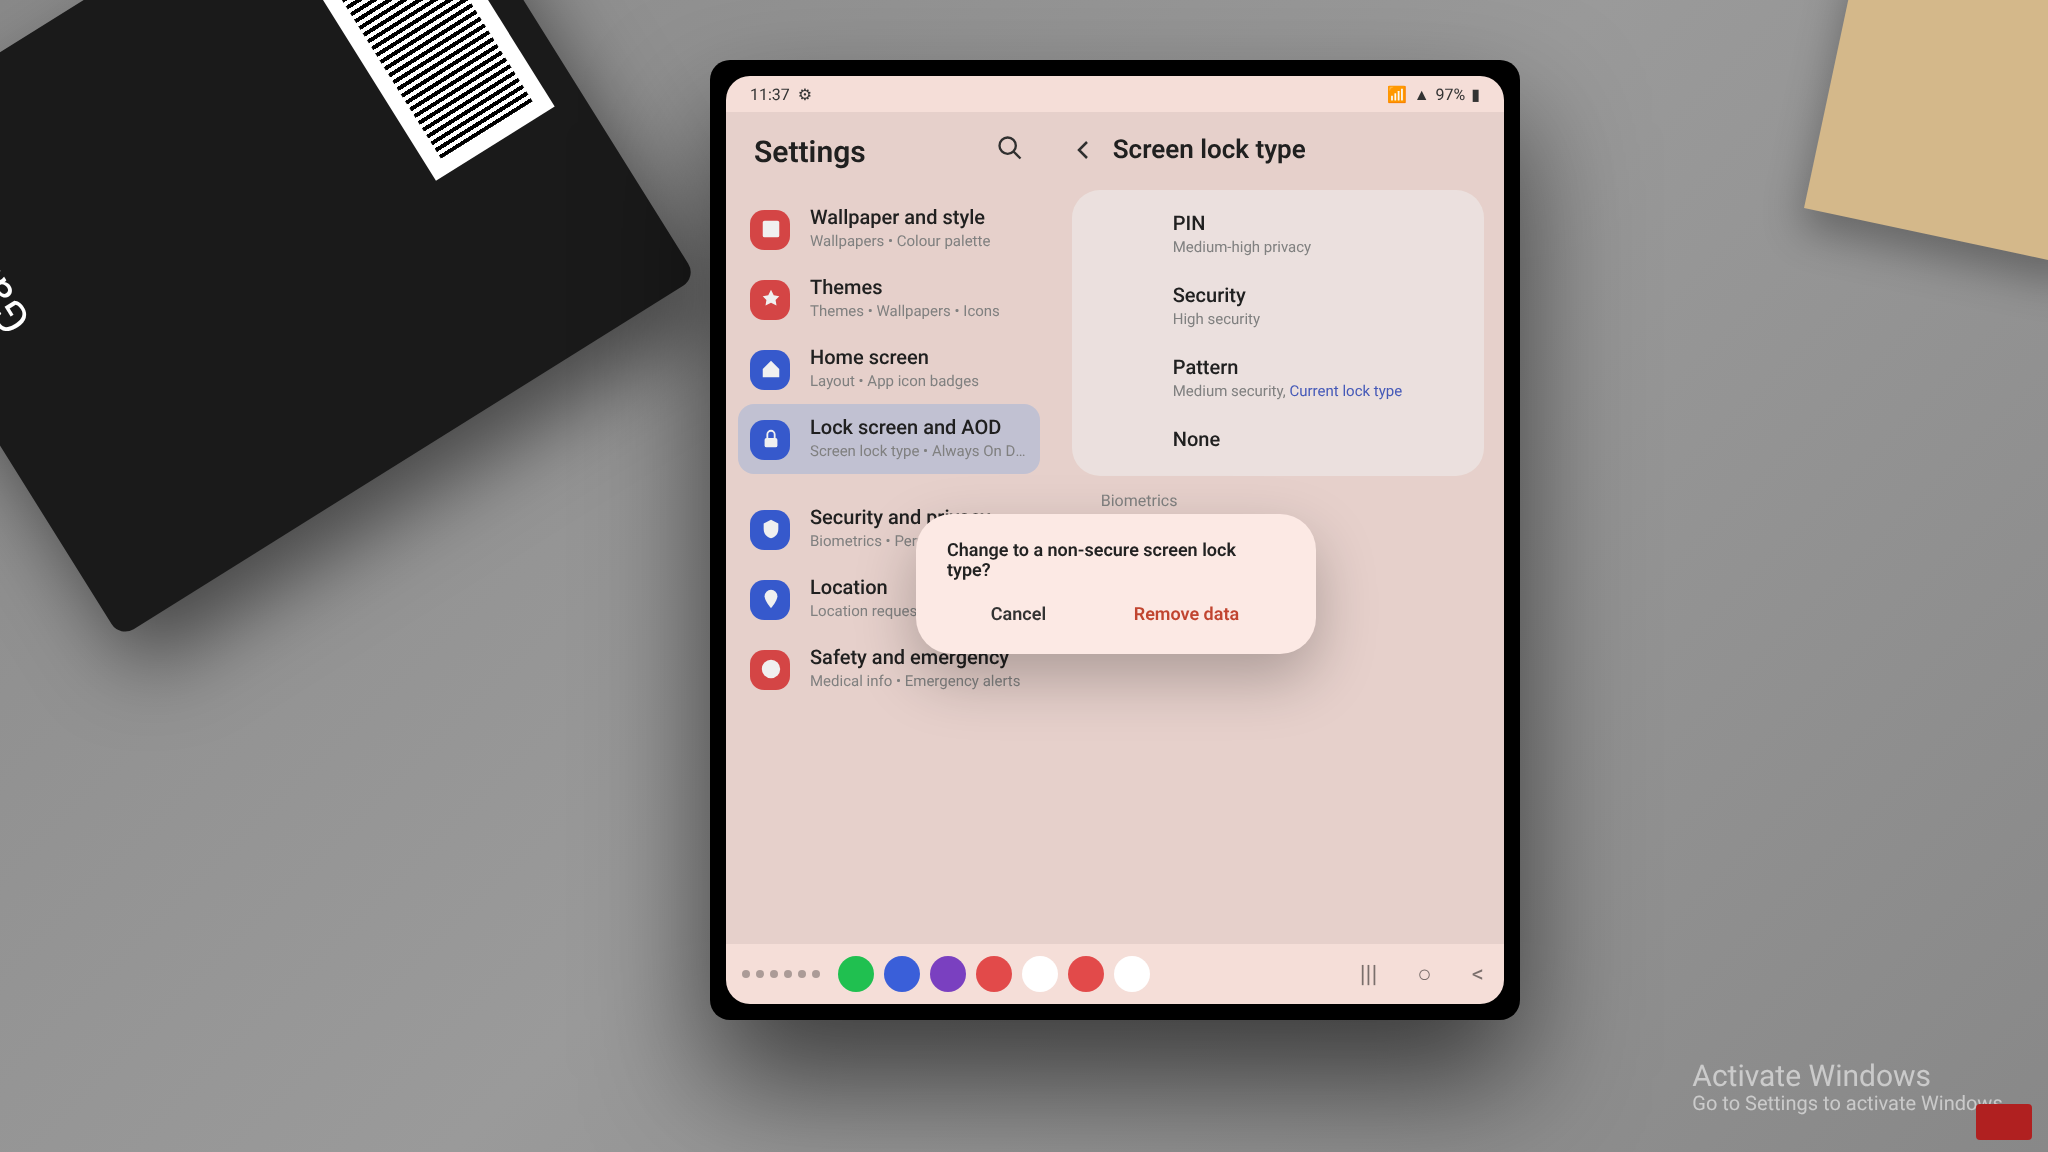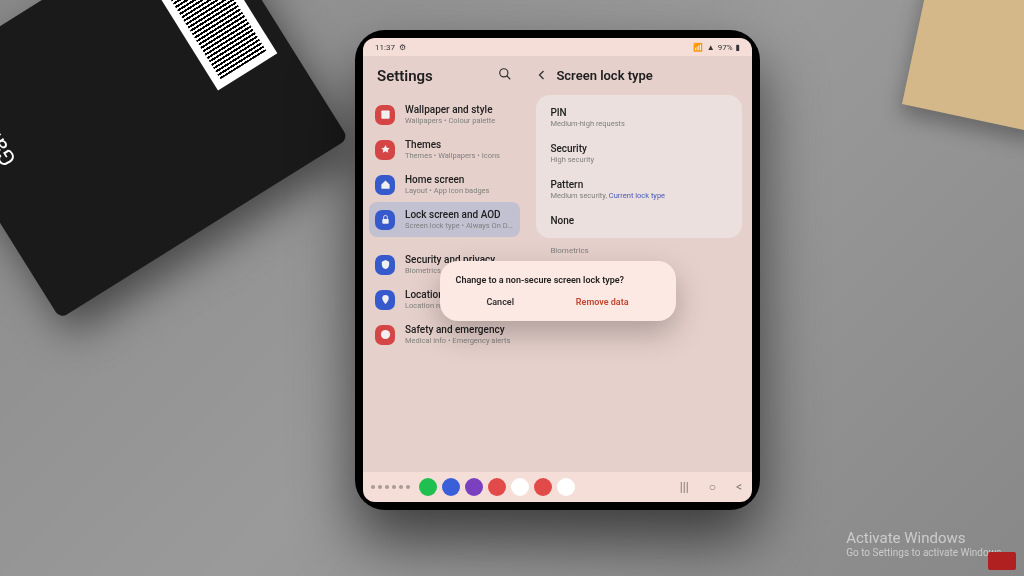--- a/index.html
+++ b/index.html
@@ -60,21 +60,21 @@
     box-shadow: 0 10px 20px rgba(0,0,0,0.3);
   }
   
   .tablet {
     position: absolute;
     left: 355px;
     top: 30px;
     width: 405px;
     height: 480px;
     background: #000;
-    border-radius: 30px;
+    border-radius: 10px;
     box-shadow: 0 30px 60px rgba(0,0,0,0.6);
     padding: 8px;
   }
   .screen {
     width: 100%;
     height: 100%;
     background: #f5ded8;
     border-radius: 12px;
     overflow: hidden;
     position: relative;
@@ -174,20 +174,21 @@
     font-weight: 600;
     color: #222;
   }
   .lock-group {
     background: rgba(255,255,255,0.5);
     border-radius: 14px;
     padding: 4px 0;
   }
   .lock-item {
     padding: 7px 14px;
+    margin-left: 36px;
   }
   .lock-title {
     font-size: 10px;
     font-weight: 500;
     color: #222;
     line-height: 1.3;
   }
   .lock-sub {
     font-size: 7.5px;
     color: #888;
@@ -264,21 +265,21 @@
     display: flex;
     align-items: center;
     justify-content: center;
     pointer-events: none;
   }
   .dialog {
     position: absolute;
     left: 50%;
     top: 55%;
     transform: translate(-50%, -40%);
-    width: 236px;
+    width: 200px;
     background: #fce9e4;
     border-radius: 18px;
     padding: 14px 16px 10px 16px;
     box-shadow: 0 12px 30px rgba(0,0,0,0.25);
     pointer-events: auto;
   }
   .dialog-title {
     font-size: 9px;
     font-weight: 600;
     color: #222;
@@ -449,21 +450,21 @@
             <svg viewBox="0 0 24 24" fill="none" stroke="#333" stroke-width="2.5">
                 <polyline points="15 4 7 12 15 20"></polyline>
               </svg>
           </div>
           <div class="right-title">Screen lock type</div>
         </div>
 
         <div class="lock-group">
           <div class="lock-item">
             <div class="lock-title">PIN</div>
-            <div class="lock-sub">Medium-high requests</div>
+            <div class="lock-sub">Medium-high privacy</div>
           </div>
           <div class="lock-item">
             <div class="lock-title">Security</div>
             <div class="lock-sub">High security</div>
           </div>
           <div class="lock-item">
             <div class="lock-title">Pattern</div>
             <div class="lock-sub"><span>Medium security, </span><span class="highlight">Current lock type</span></div>
           </div>
           <div class="lock-item">

